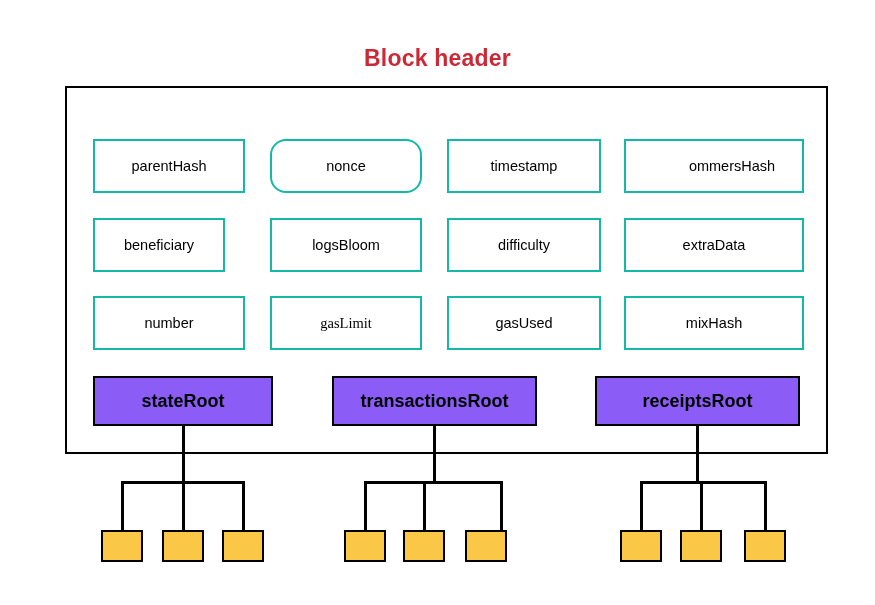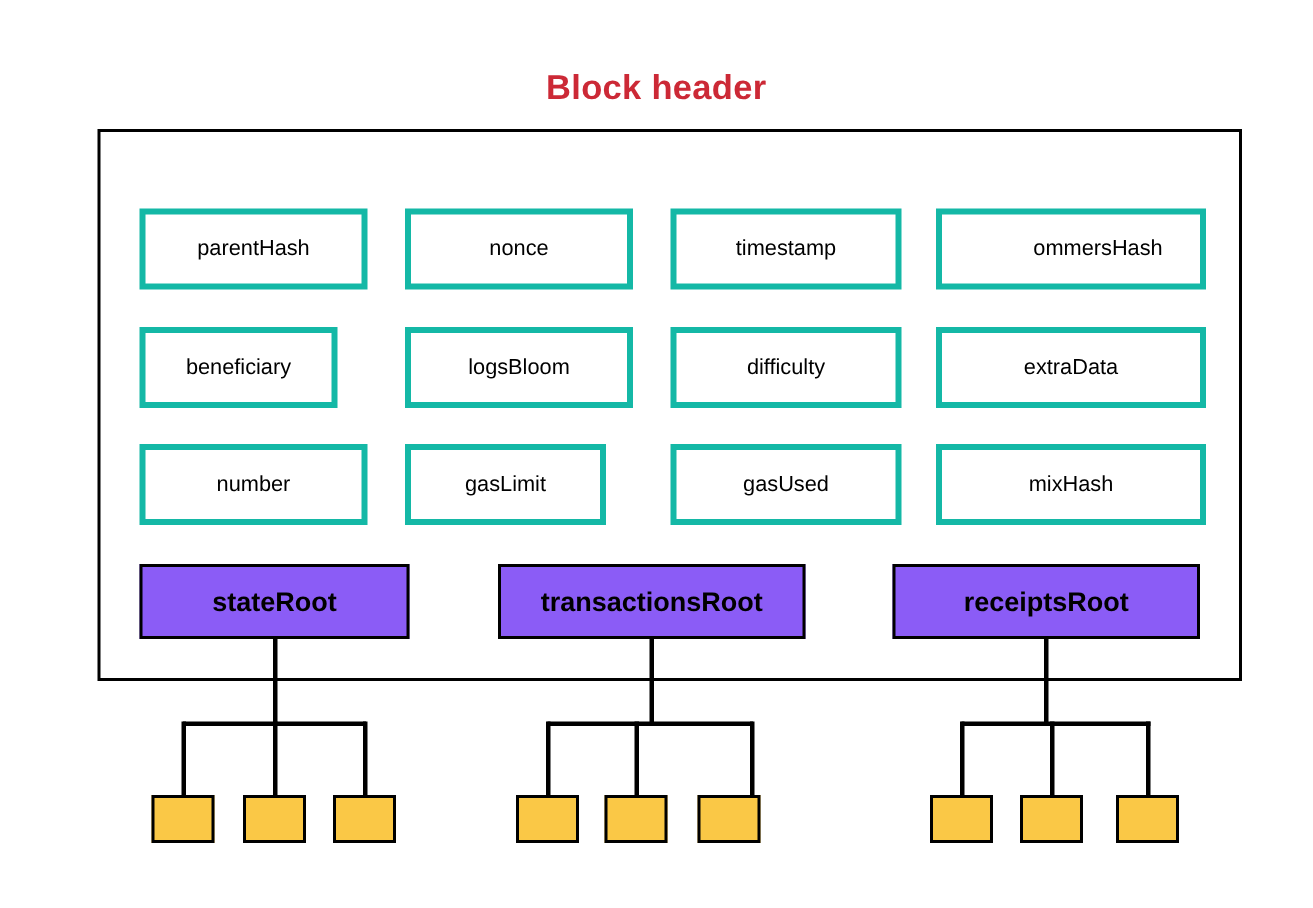--- a/index.html
+++ b/index.html
@@ -37,21 +37,21 @@
     top: 86px;
     width: 763px;
     height: 368px;
     border: 2px solid #000000;
     background: transparent;
     box-sizing: border-box;
   }
   
   .field-box {
     position: absolute;
-    border: 4px solid #14b8a6;
+    border: 2px solid #14b8a6;
     background: #ffffff;
     box-sizing: border-box;
     display: flex;
     align-items: center;
     justify-content: center;
     font-size: 14.5px;
     color: #000000;
     height: 54px;
   }
   .root-box {
@@ -89,21 +89,21 @@
 
 <div id="canvas">
 
   <div id="diagram-title">Block header</div>
 
   <div id="header-container"></div>
 
   <div class="field-box" style="left:93px;  top:139px; width:152px;">
     <span>parentHash</span>
   </div>
-  <div class="field-box" style="left:270px; top:139px; width:152px;">
+  <div class="field-box" style="left:270px; top:139px; width:152px;border-radius:16px;">
     <span>nonce</span>
   </div>
   <div class="field-box" style="left:447px; top:139px; width:154px;">
     <span>timestamp</span>
   </div>
   <div class="field-box" style="left:624px; top:139px; width:180px;padding-left:36px;">
     <span>ommersHash</span>
   </div>
 
   <div class="field-box" style="left:93px;  top:218px; width:132px;">
@@ -115,21 +115,21 @@
   <div class="field-box" style="left:447px; top:218px; width:154px;">
     <span>difficulty</span>
   </div>
   <div class="field-box" style="left:624px; top:218px; width:180px;">
     <span>extraData</span>
   </div>
 
   <div class="field-box" style="left:93px;  top:296px; width:152px;">
     <span>number</span>
   </div>
-  <div class="field-box" style="left:270px; top:296px; width:134px;">
+  <div class="field-box" style="left:270px; top:296px; width:152px;font-family:Liberation Serif, serif;">
     <span>gasLimit</span>
   </div>
   <div class="field-box" style="left:447px; top:296px; width:154px;">
     <span>gasUsed</span>
   </div>
   <div class="field-box" style="left:624px; top:296px; width:180px;">
     <span>mixHash</span>
   </div>
 
   <div class="root-box" style="left:93px;  top:376px; width:180px;">

